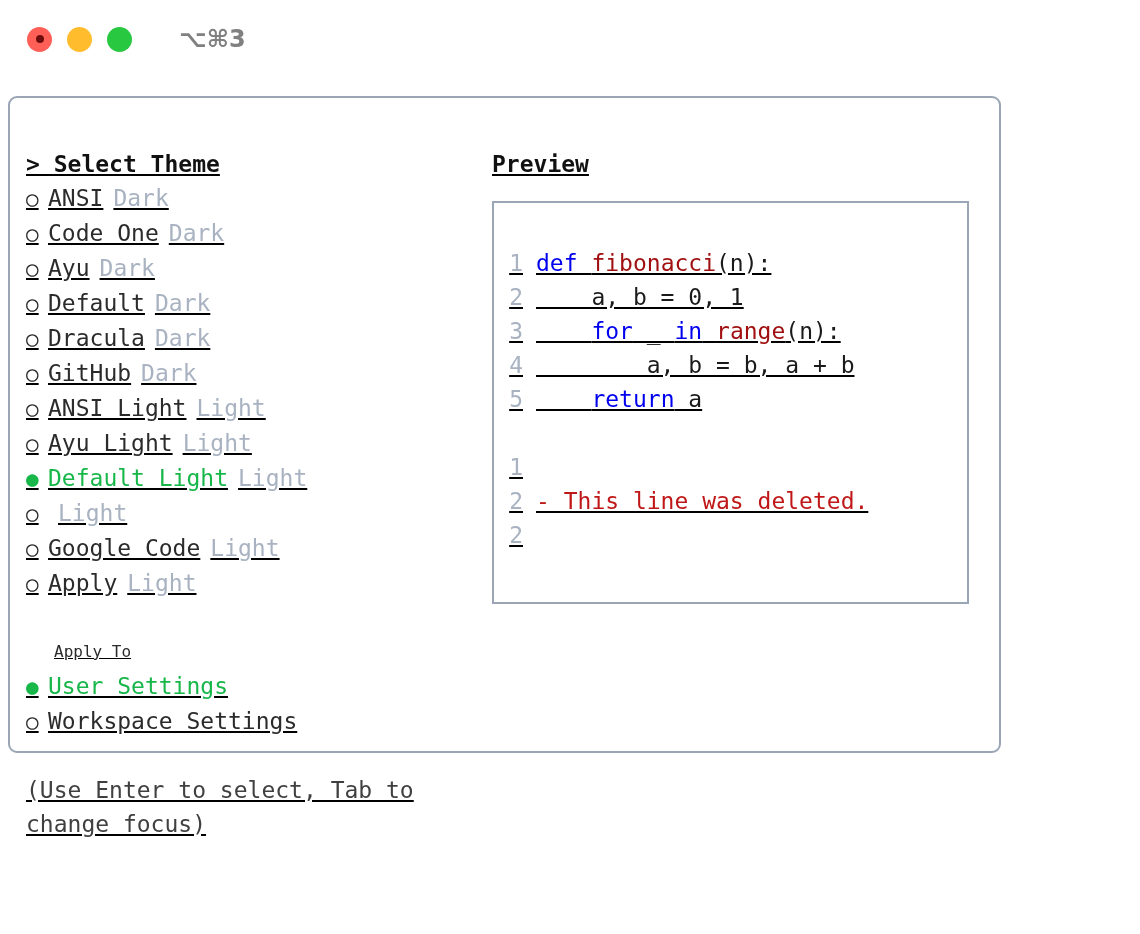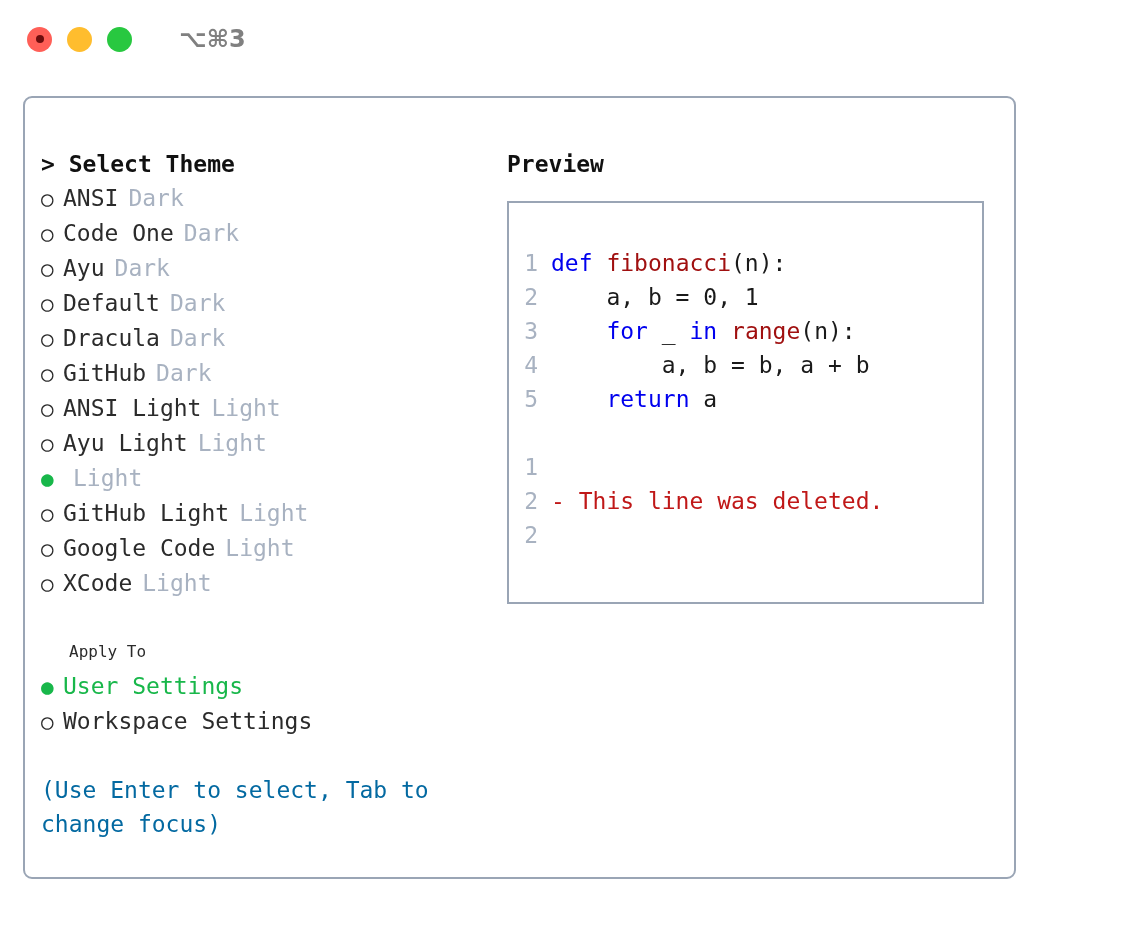--- a/index.html
+++ b/index.html
@@ -46,25 +46,26 @@
     font-size: 24px;
     font-weight: 700;
     color: #808080;
     letter-spacing: 0px;
     font-family: "DejaVu Sans", "Liberation Sans", sans-serif;
   }
 
   
   .window {
     position: absolute;
-    left: 23px; top: 96px;
-    width: 993px; height: 783px;
+    left: 8px; top: 96px;
+    width: 993px; height: 657px;
     border: 2px solid #9aa5b5;
     border-radius: 9px;
     background: #ffffff;
+    text-decoration: underline;
   }
   .window-inner {
     position: relative;
     width: 100%; height: 100%;
     padding: 49px 0 0 16px;
   }
 
   
   .cols { display: flex; align-items: flex-start; }
   .col-left  { width: 466px; flex: none; }
@@ -106,21 +107,21 @@
     font-size: 16px;
     color: #2b2b2b;
     line-height: 34px;
     white-space: pre;
     padding-left: 28px;
   }
 
   .hint {
     margin-top: 34px;
     font-size: 23px;
-    color: #0369a1;
+    color: #404040;
     line-height: 34px;
     width: 400px;
     white-space: normal;
   }
 
   
   .preview-header {
     font-size: 23px;
     font-weight: 700;
     color: #111111;
@@ -184,24 +185,24 @@
 
           <div id="theme-list">
               <div class="opt"><span class="marker">○</span><span class="label">ANSI</span><span class="badge">Dark</span></div>
               <div class="opt"><span class="marker">○</span><span class="label">Code One</span><span class="badge">Dark</span></div>
               <div class="opt"><span class="marker">○</span><span class="label">Ayu</span><span class="badge">Dark</span></div>
               <div class="opt"><span class="marker">○</span><span class="label">Default</span><span class="badge">Dark</span></div>
               <div class="opt"><span class="marker">○</span><span class="label">Dracula</span><span class="badge">Dark</span></div>
               <div class="opt"><span class="marker">○</span><span class="label">GitHub</span><span class="badge">Dark</span></div>
               <div class="opt"><span class="marker">○</span><span class="label">ANSI Light</span><span class="badge">Light</span></div>
               <div class="opt"><span class="marker">○</span><span class="label">Ayu Light</span><span class="badge">Light</span></div>
-              <div class="opt selected"><span class="marker">●</span><span class="badge">Light</span></div>
-              <div class="opt"><span class="marker">○</span><span class="label">GitHub Light</span><span class="badge">Light</span></div>
+              <div class="opt selected"><span class="marker">●</span><span class="label">Default Light</span><span class="badge">Light</span></div>
+              <div class="opt"><span class="marker">○</span><span class="badge">Light</span></div>
               <div class="opt"><span class="marker">○</span><span class="label">Google Code</span><span class="badge">Light</span></div>
-              <div class="opt"><span class="marker">○</span><span class="label">XCode</span><span class="badge">Light</span></div>
+              <div class="opt"><span class="marker">○</span><span class="label">Apply</span><span class="badge">Light</span></div>
             </div>
 
           <div class="section-gap"></div>
 
           <div class="section-title">Apply To</div>
 
           <div id="apply-list">
               <div class="opt selected"><span class="marker">●</span><span class="label">User Settings</span></div>
               <div class="opt"><span class="marker">○</span><span class="label">Workspace Settings</span></div>
             </div>

